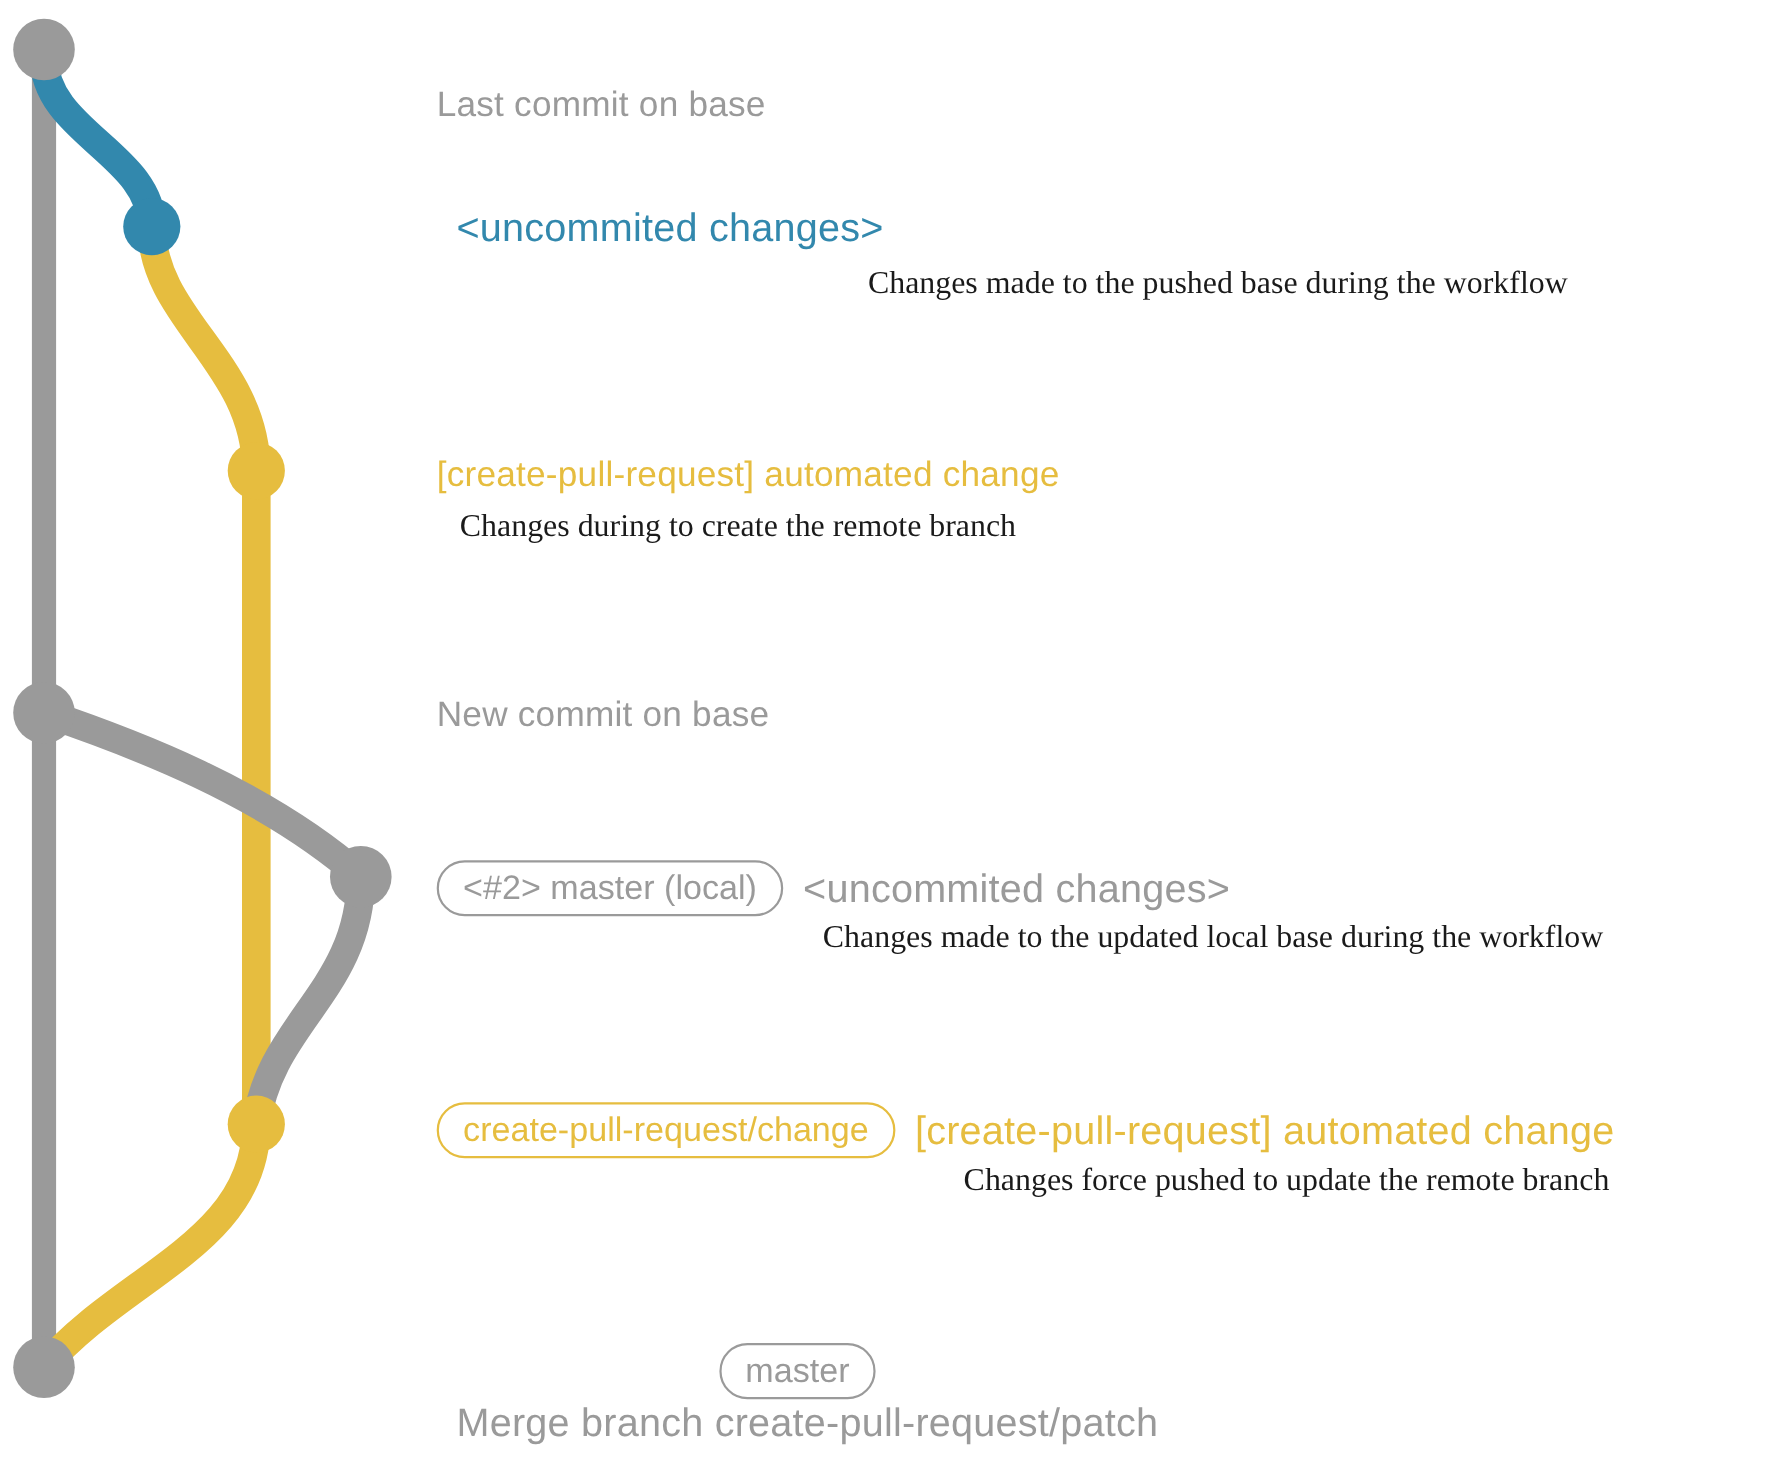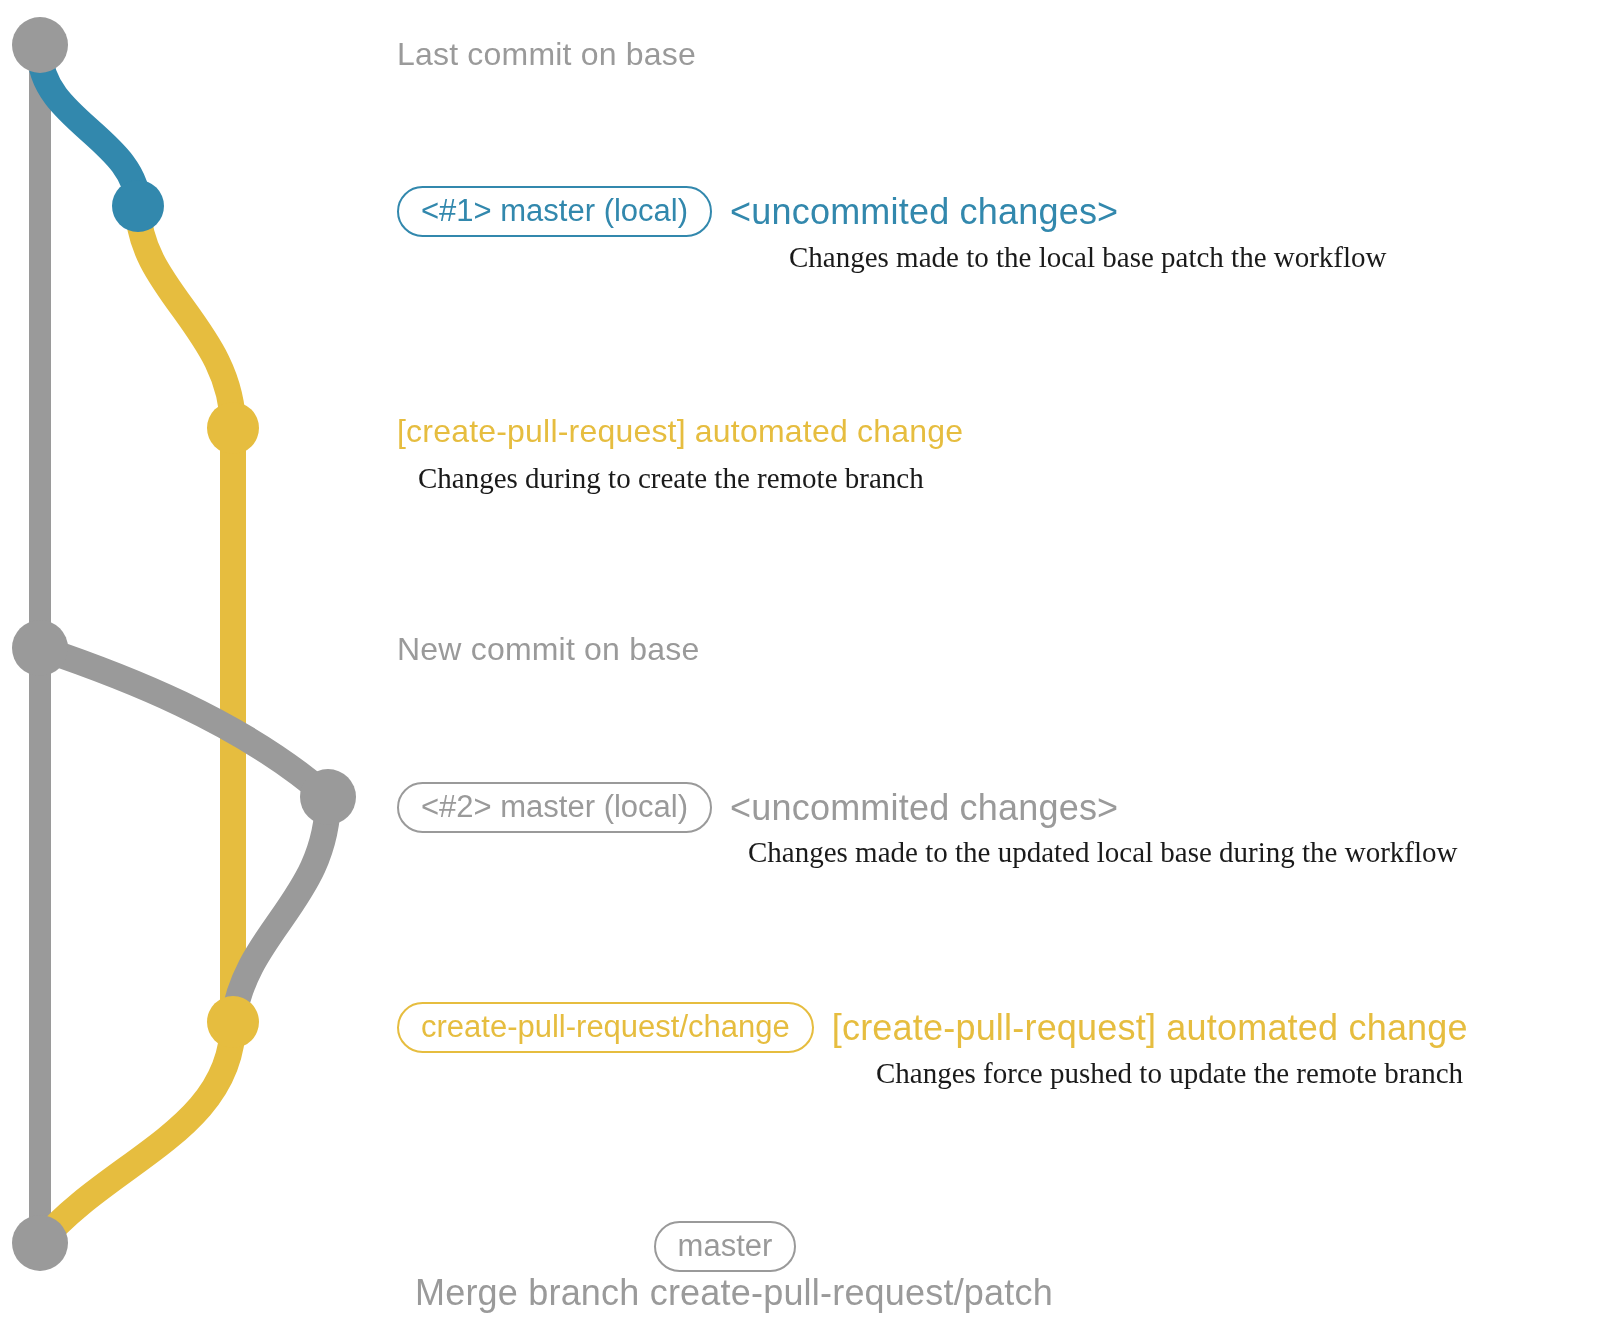--- a/index.html
+++ b/index.html
@@ -107,28 +107,27 @@
     <circle cx="40" cy="45" r="28" fill="#9a9a9a"></circle>
     <circle cx="138" cy="206" r="26" fill="#3288ad"></circle>
     <circle cx="233" cy="428" r="26" fill="#e6bd3f"></circle>
     <circle cx="40" cy="648" r="28" fill="#9a9a9a"></circle>
     <circle cx="328" cy="797" r="28" fill="#9a9a9a"></circle>
     <circle cx="233" cy="1022" r="26" fill="#e6bd3f"></circle>
     <circle cx="40" cy="1243" r="28" fill="#9a9a9a"></circle>
   </svg>
 
   <div class="row" style="left:397px; top:36px;">
-    <span class="plain-title" style="color:#9a9a9a;">Last commit on base</span>
+    <span class="plain-title" style="color:#9a9a9a;margin-top:40px;">Last commit on base</span>
   </div>
 
   <div class="row" style="left:397px; top:186px;">
-    <span class="badge blue">&lt;#1&gt; master (local)</span>
     <span class="commit-msg blue">&lt;uncommited changes&gt;</span>
   </div>
-  <div class="note" style="left:789px; top:241px;">Changes made to the local base patch the workflow</div>
+  <div class="note" style="left:789px; top:241px;">Changes made to the pushed base during the workflow</div>
 
   <div class="standalone-msg yellow" style="left:397px; top:413px;">[create-pull-request] automated change</div>
   <div class="note" style="left:418px; top:462px;">Changes during to create the remote branch</div>
 
   <div class="row" style="left:397px; top:631px;">
     <span class="plain-title" style="color:#9a9a9a;">New commit on base</span>
   </div>
 
   <div class="row" style="left:397px; top:782px;">
     <span class="badge grey">&lt;#2&gt; master (local)</span>

